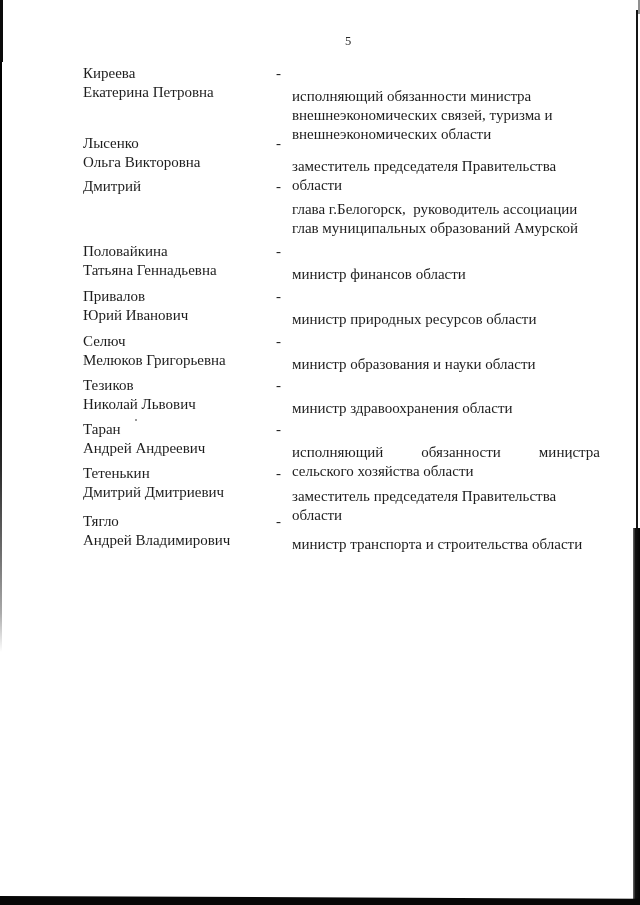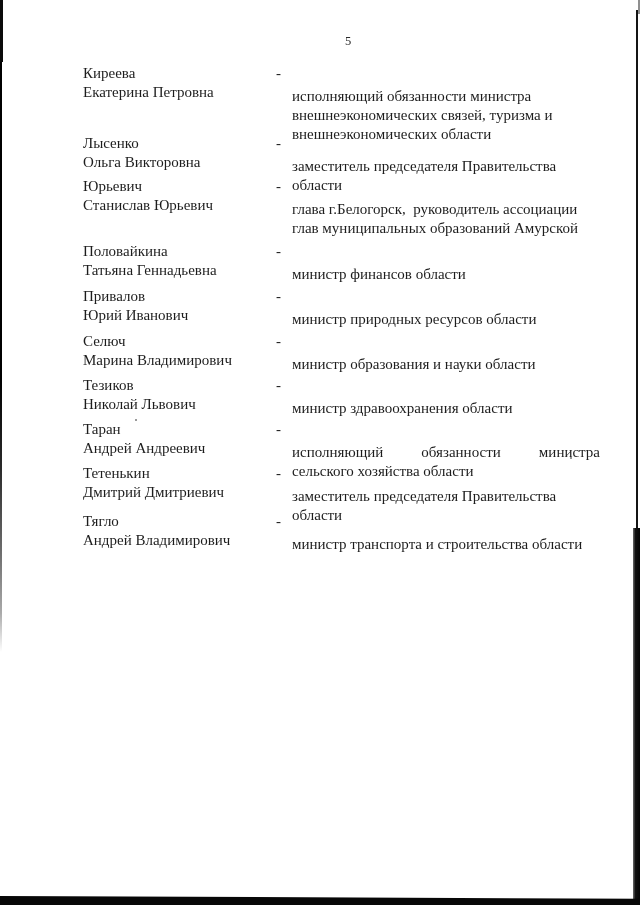--- a/index.html
+++ b/index.html
@@ -83,22 +83,21 @@
     </div>
     <div class="dash">-</div>
     <div class="desc">
       <div class="line">заместитель председателя Правительства</div>
       <div class="line">области</div>
     </div>
   </div>
 
   <div class="entry" style="top:177px">
     <div class="name">
-      <div class="line">Юрьевич</div>
-      <div class="line">Станислав Юрьевич</div>
+      <div class="line">Дмитрий</div>
     </div>
     <div class="dash">-</div>
     <div class="desc">
       <div class="line">глава г.Белогорск,  руководитель ассоциации</div>
       <div class="line">глав муниципальных образований Амурской</div>
     </div>
   </div>
 
   <div class="entry" style="top:242px">
     <div class="name">
@@ -118,21 +117,21 @@
     </div>
     <div class="dash">-</div>
     <div class="desc">
       <div class="line">министр природных ресурсов области</div>
     </div>
   </div>
 
   <div class="entry" style="top:332px">
     <div class="name">
       <div class="line">Селюч</div>
-      <div class="line">Марина Владимирович</div>
+      <div class="line">Мелюков Григорьевна</div>
     </div>
     <div class="dash">-</div>
     <div class="desc">
       <div class="line">министр образования и науки области</div>
     </div>
   </div>
 
   <div class="entry" style="top:376px">
     <div class="name">
       <div class="line">Тезиков</div>

